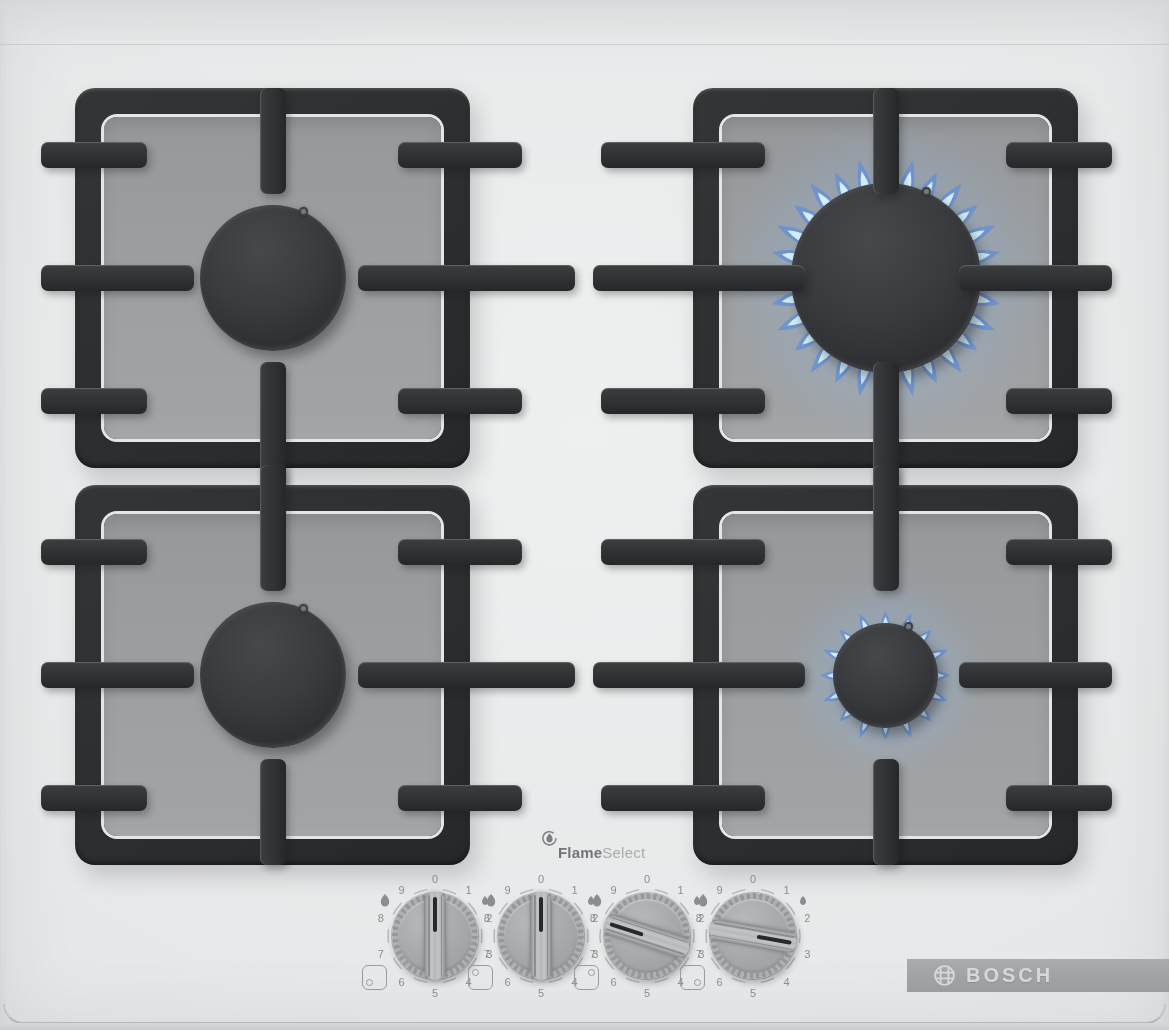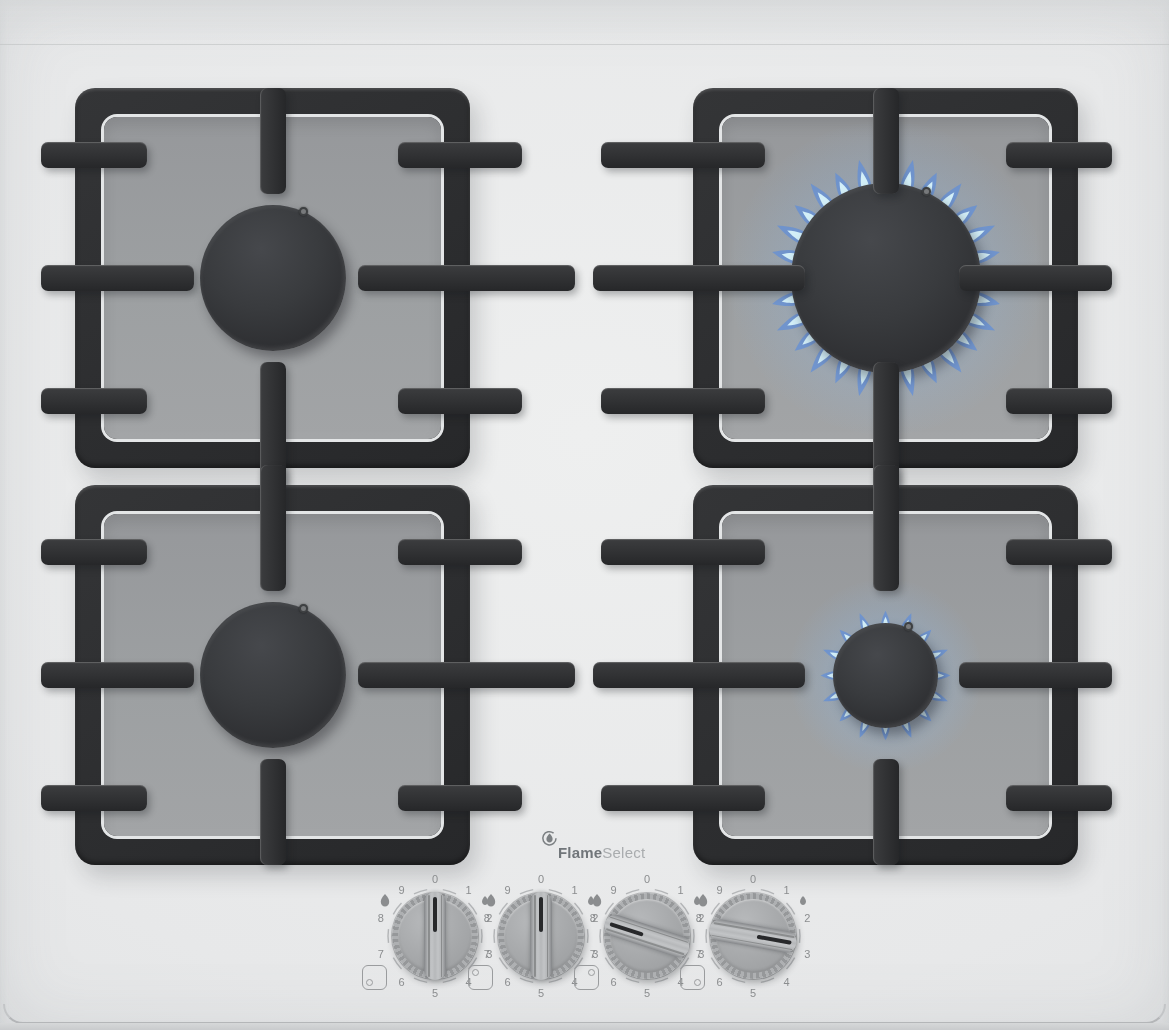--- a/index.html
+++ b/index.html
@@ -78,20 +78,27 @@
     <div class="top-bevel"></div>
 
     <div class="flameselect">
       <svg class="fs-icon" width="19" height="21" viewBox="0 0 19 21">
         <path d="M 13.6 3.2 A 6.6 6.6 0 1 0 16 8.2" fill="none" stroke="#7c8083" stroke-width="1.5"></path>
         <path d="M9.6 3.4 C11.6 5.6 12.6 7.2 12.6 9.0 C12.6 11.2 11.2 12.6 9.5 12.6 C7.8 12.6 6.4 11.2 6.4 9.0 C6.4 7.2 7.5 5.6 9.6 3.4 Z" fill="#7c8083"></path>
       </svg>
       <span class="fs-text"><span class="fs-bold">Flame</span><span class="fs-light">Select</span></span>
     </div>
 
+    <div class="bosch-bar">
+      <svg width="23" height="23" viewBox="-11.5 -11.5 23 23">
+        <circle cx="0" cy="0" r="9.4" fill="none" stroke="#d6d8d9" stroke-width="1.9"></circle>
+        <path d="M-3.9,-8.4 L-3.9,8.4 M3.9,-8.4 L3.9,8.4 M-8.9,-2.9 L8.9,-2.9 M-8.9,2.9 L8.9,2.9" stroke="#d6d8d9" stroke-width="1.9" fill="none"></path>
+      </svg>
+      <span class="bosch-text">BOSCH</span>
+    </div>
 
     <div class="edge-bottom-line"></div>
     <div class="edge-bottom-fill"></div>
   <div class="zone" style="left: 75px; top: 88px; width: 395px; height: 380px;">
         <div class="tray"></div>
         <div class="cap" style="left: 124.5px; top: 117px; width: 146px; height: 146px;"></div>
         <div class="igniter" style="left: 224.351px; top: 118.84px;"></div>
         <div class="finger" style="left: -34px; top: 53.88px; width: 106px; height: 26px;"></div>
         <div class="finger" style="left: 323px; top: 53.88px; width: 124px; height: 26px;"></div>
         <div class="finger" style="left: -34px; top: 177px; width: 153px; height: 26px;"></div>

